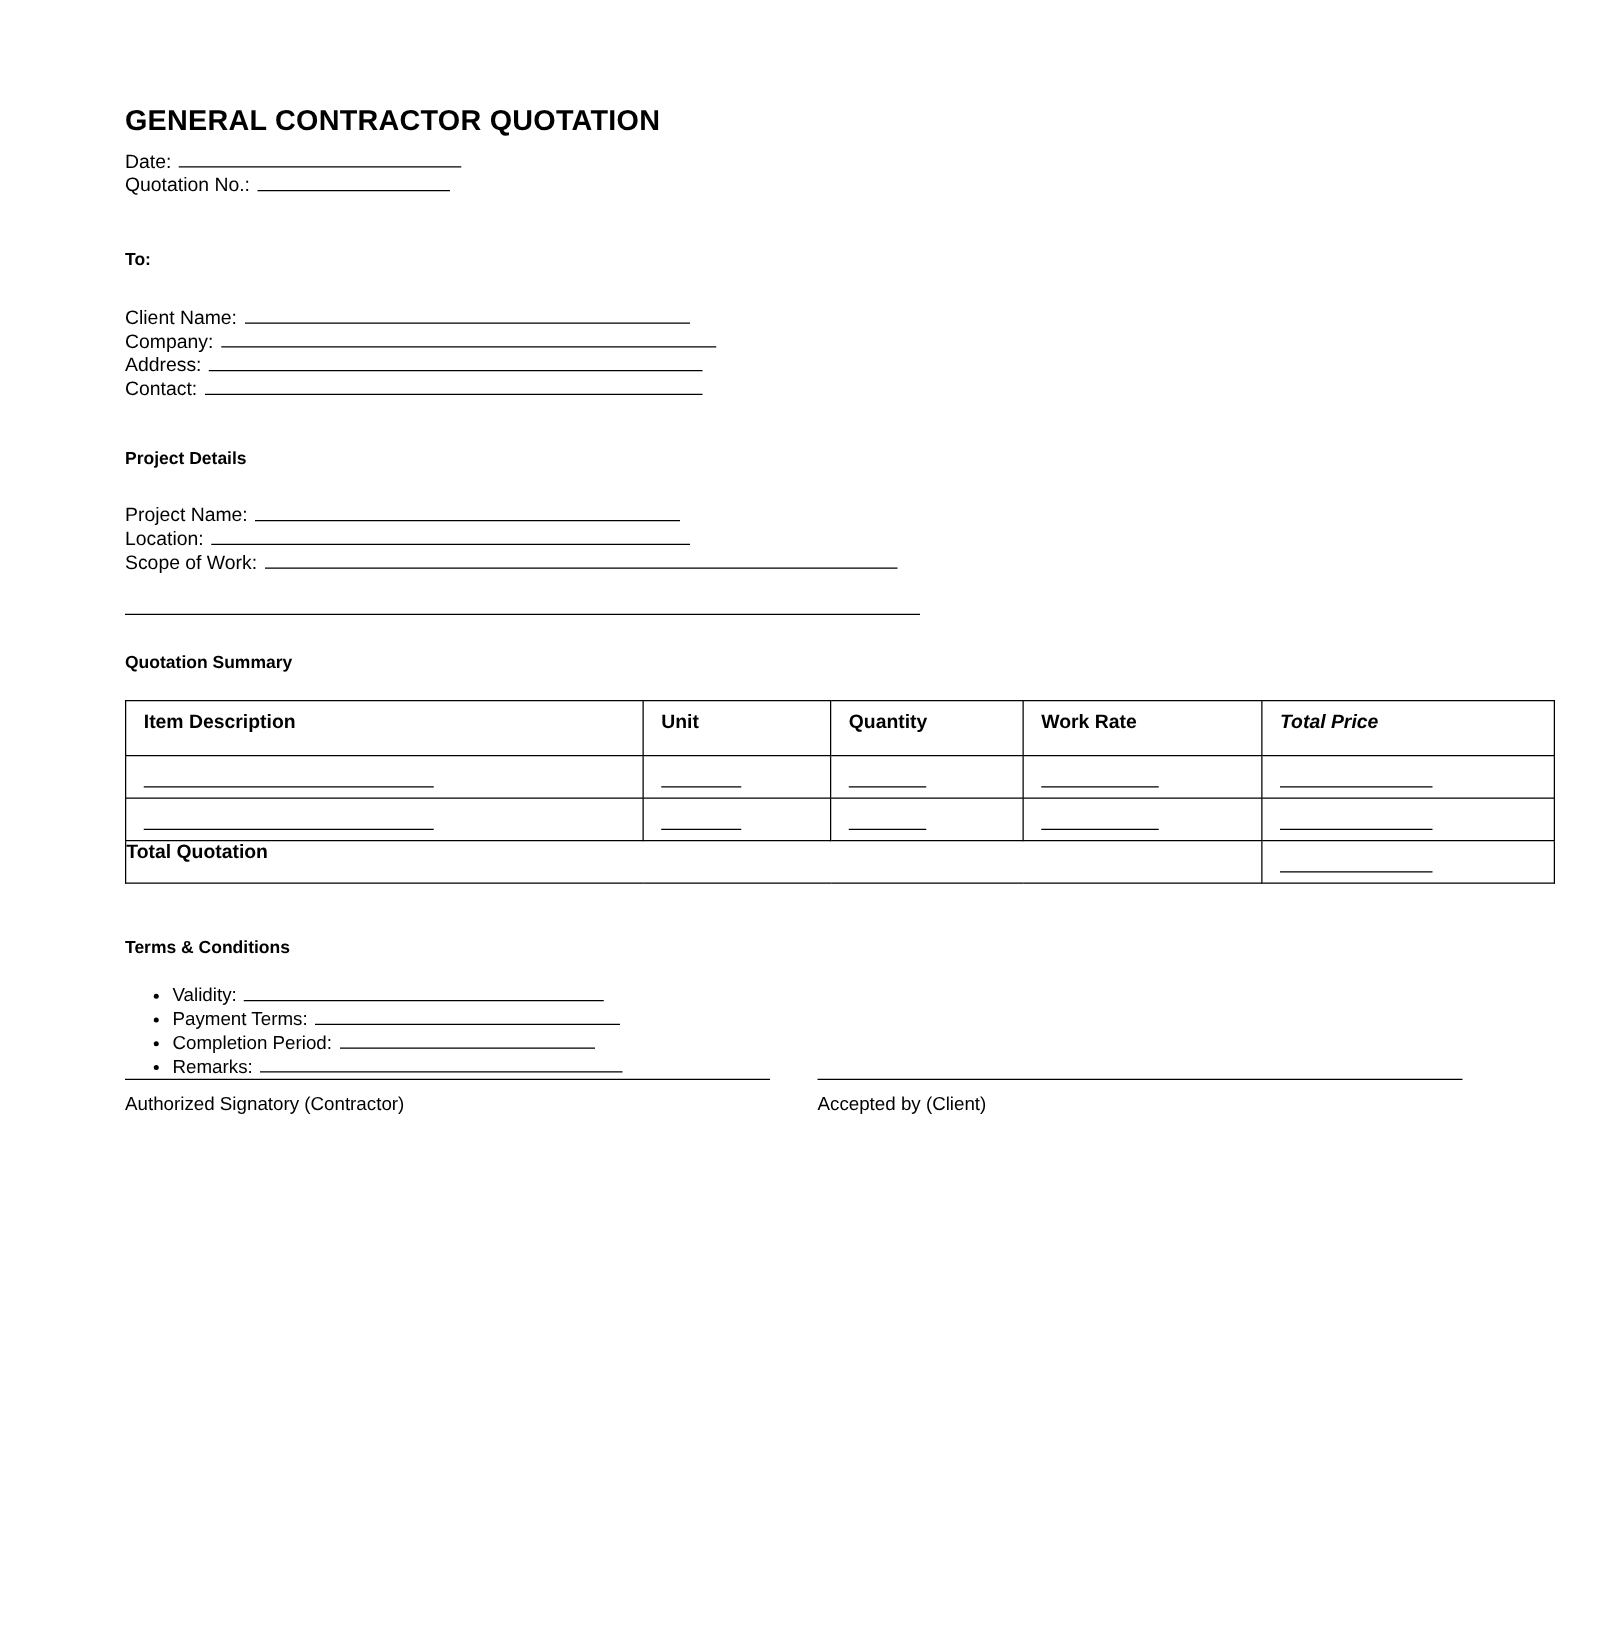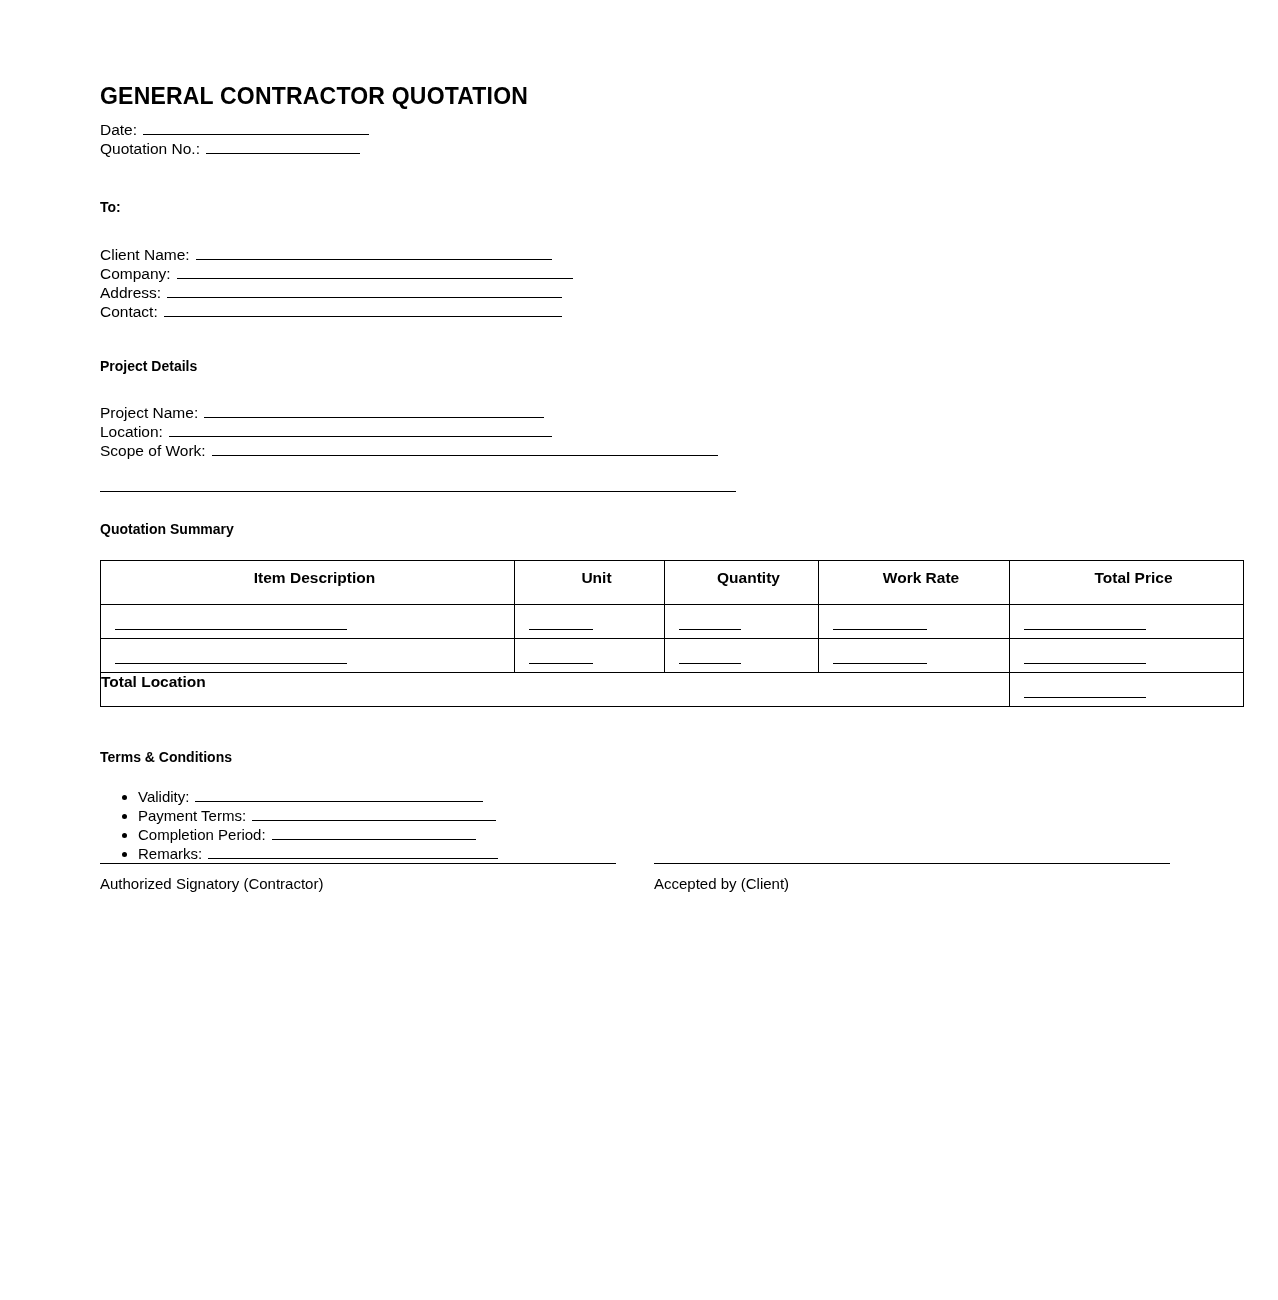--- a/index.html
+++ b/index.html
@@ -92,27 +92,26 @@
     border: 1.4px solid #000;
     padding: 0;
     vertical-align: top;
     font-size: 15.5px;
     text-align: left;
   }
   th.col-item   { width: 399px; }
   th.col-unit   { width: 135px; }
   th.col-qty    { width: 139px; }
   th.col-rate   { width: 176px; }
-  th.col-total  { width: 219px; }
+  th.col-total  { width: 219px; font-style: italic; }
 
   table.quote-table th {
     font-weight: bold;
     height: 35px;
     padding: 8px 0 0 14px;
-    text-align: center;
   }
   table.quote-table td.data-cell {
     height: 33px;
     padding: 0;
     position: relative;
   }
   td.data-cell .cell-fill {
     position: absolute;
     left: 14px;
     bottom: 8px;
@@ -260,21 +259,21 @@
             <span class="cell-fill fill-qty"></span>
           </td>
         <td class="data-cell">
             <span class="cell-fill fill-rate"></span>
           </td>
         <td class="data-cell">
             <span class="cell-fill fill-price"></span>
           </td>
       </tr>
       <tr>
-        <td class="total-label" colspan="4">Total Location</td>
+        <td class="total-label" colspan="4">Total Quotation</td>
         <td class="data-cell">
             <span class="cell-fill fill-price"></span>
           </td>
       </tr>
     </tbody>
   </table>
 
   <div class="section-head terms-head">Terms &amp; Conditions</div>
   <ul class="terms-list">
     <li>

